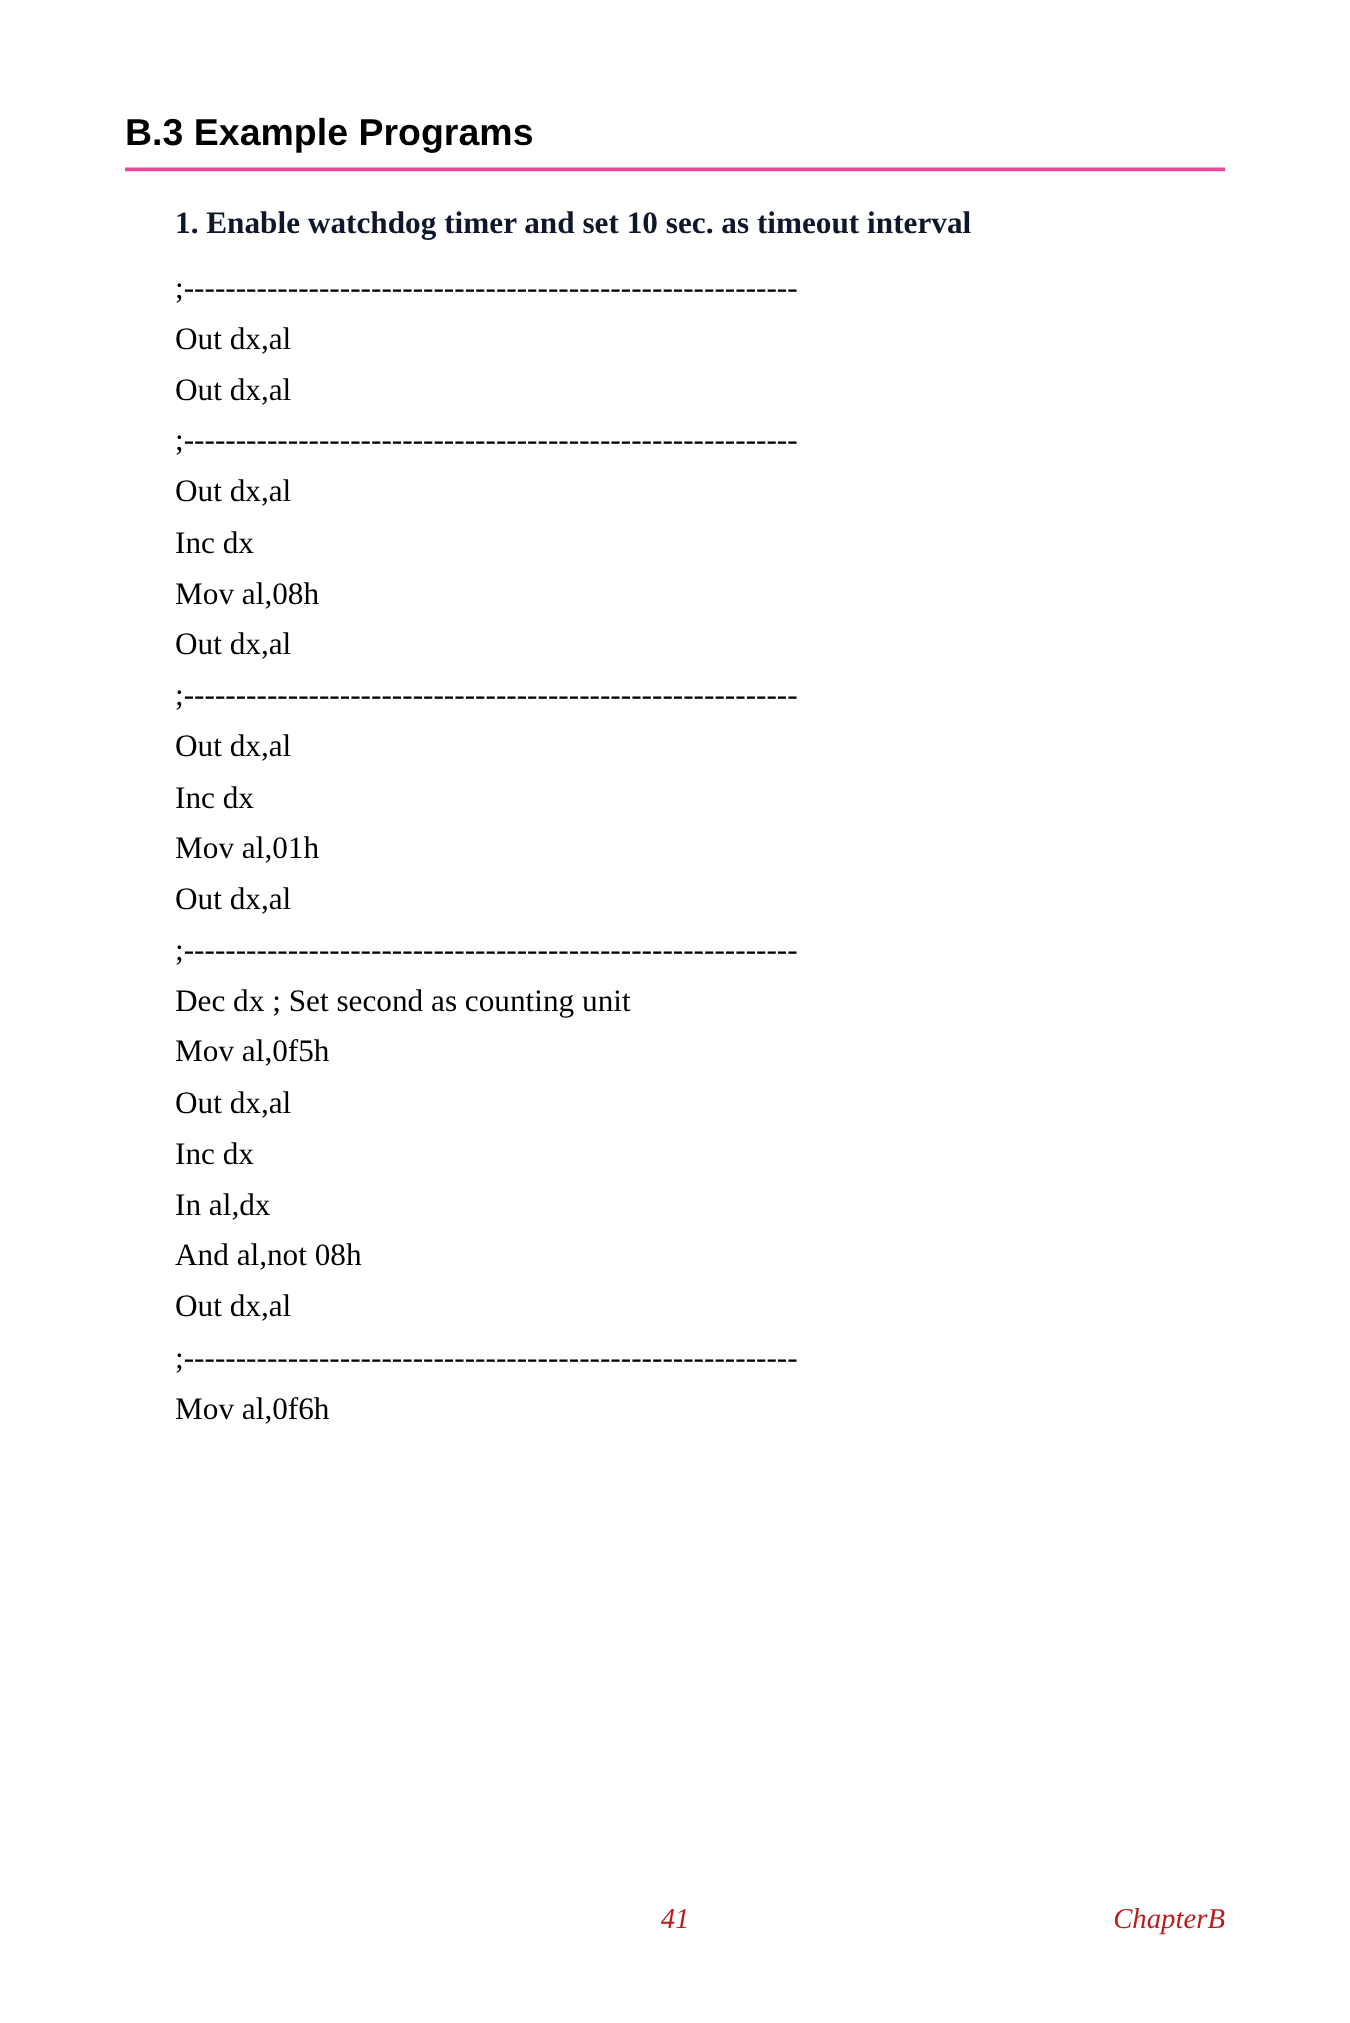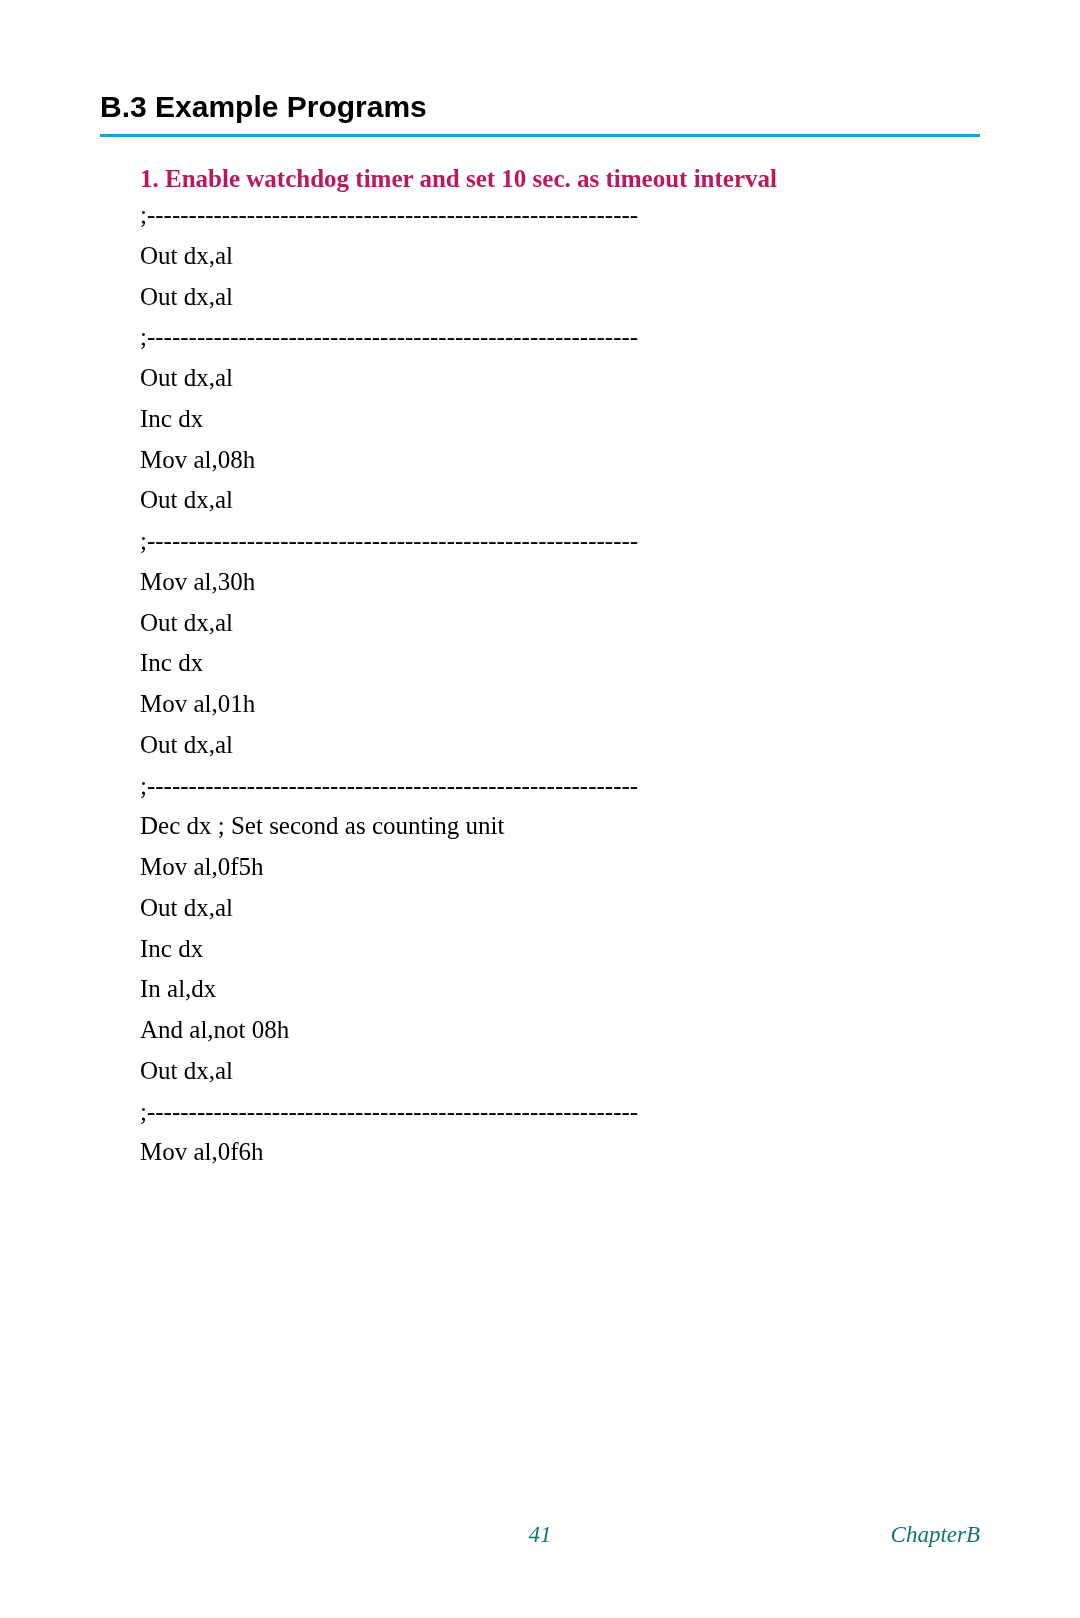--- a/index.html
+++ b/index.html
@@ -14,51 +14,51 @@
       font-family: Georgia, 'Times New Roman', serif;
       position: relative;
       padding: 90px 100px 60px 100px;
     }
     .section-heading {
       font-family: Arial, Helvetica, sans-serif;
       font-weight: bold;
       font-size: 30px;
       color: #000;
       padding-bottom: 10px;
-      border-bottom: 3px solid #0ea5e9;
+      border-bottom: 3px solid #ec4899;
       margin-bottom: 28px;
     }
     .content {
       padding-left: 40px;
     }
     .sub-heading {
       font-family: 'Times New Roman', Georgia, serif;
       font-weight: bold;
       font-size: 25px;
-      color: #be185d;
-      margin-bottom: 2px;
+      color: #0f172a;
+      margin-bottom: 18px;
     }
     .code-line {
       font-family: 'Times New Roman', Georgia, serif;
       font-size: 25px;
       color: #000;
       line-height: 1.63;
       white-space: pre;
     }
     .footer {
       position: absolute;
       bottom: 70px;
       left: 100px;
       right: 100px;
       display: flex;
       justify-content: space-between;
       font-family: 'Times New Roman', Georgia, serif;
       font-style: italic;
       font-size: 23px;
-      color: #0f766e;
+      color: #b91c1c;
     }
     .page-number {
       position: absolute;
       left: 50%;
       transform: translateX(-50%);
     }
     .chapter-label {
       margin-left: auto;
     }
   </style>
@@ -72,21 +72,20 @@
   <div id="code-container">
       <div class="code-line">;-----------------------------------------------------------</div>
       <div class="code-line">Out dx,al</div>
       <div class="code-line">Out dx,al</div>
       <div class="code-line">;-----------------------------------------------------------</div>
       <div class="code-line">Out dx,al</div>
       <div class="code-line">Inc dx</div>
       <div class="code-line">Mov al,08h</div>
       <div class="code-line">Out dx,al</div>
       <div class="code-line">;-----------------------------------------------------------</div>
-      <div class="code-line">Mov al,30h</div>
       <div class="code-line">Out dx,al</div>
       <div class="code-line">Inc dx</div>
       <div class="code-line">Mov al,01h</div>
       <div class="code-line">Out dx,al</div>
       <div class="code-line">;-----------------------------------------------------------</div>
       <div class="code-line">Dec dx ; Set second as counting unit</div>
       <div class="code-line">Mov al,0f5h</div>
       <div class="code-line">Out dx,al</div>
       <div class="code-line">Inc dx</div>
       <div class="code-line">In al,dx</div>

